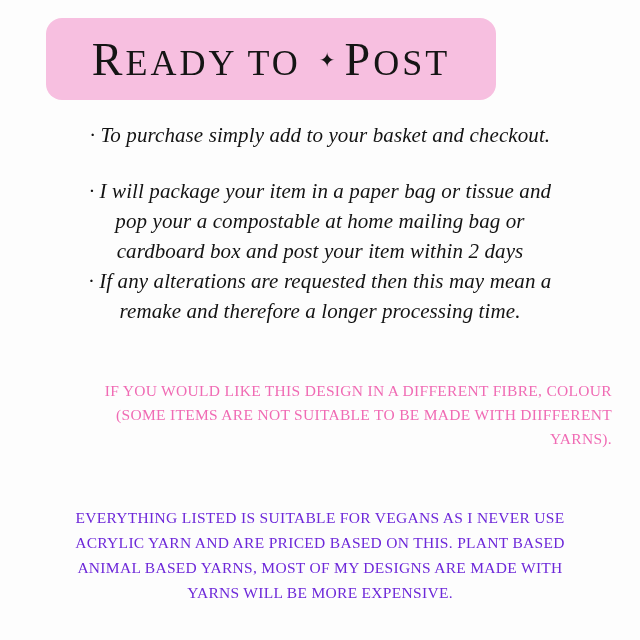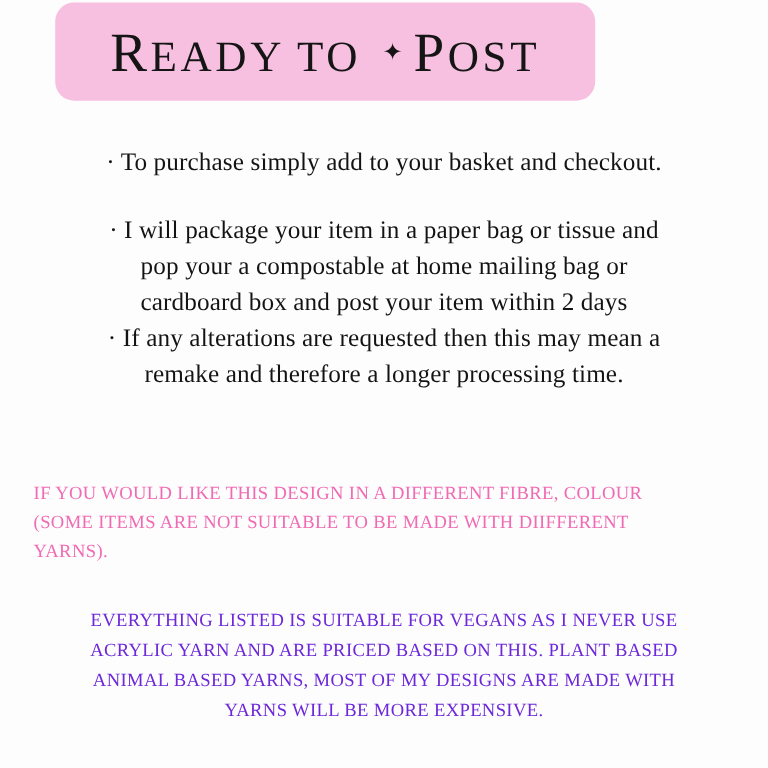--- a/index.html
+++ b/index.html
@@ -16,21 +16,21 @@
   }
   .page {
     width: 640px;
     height: 640px;
     position: relative;
     box-sizing: border-box;
     padding: 0;
   }
   .banner {
     position: absolute;
-    top: 2px;
+    top: 18px;
     left: 46px;
     width: 450px;
     height: 82px;
     background: #f7bfe0;
     border-radius: 16px;
     display: flex;
     align-items: center;
     justify-content: center;
   }
   .banner-title {
@@ -52,39 +52,40 @@
     position: relative;
     top: -4px;
     margin: 0 6px;
   }
   .body-text {
     position: absolute;
     top: 120px;
     left: 18px;
     width: 604px;
     text-align: center;
+    font-style: italic;
   }
   .line {
     font-size: 21px;
     line-height: 30px;
     color: #131313;
     letter-spacing: 0.1px;
   }
   .para {
     margin-bottom: 0;
   }
   .gap {
     height: 26px;
   }
   .pink-block {
     position: absolute;
-    top: 400px;
+    top: 379px;
     left: 28px;
     width: 584px;
-    text-align: left;
+    text-align: right;
   }
   .pink-line {
     font-size: 15.5px;
     line-height: 24px;
     color: #f06bb4;
     text-transform: uppercase;
     letter-spacing: 0.3px;
   }
   .dark-block {
     position: absolute;

